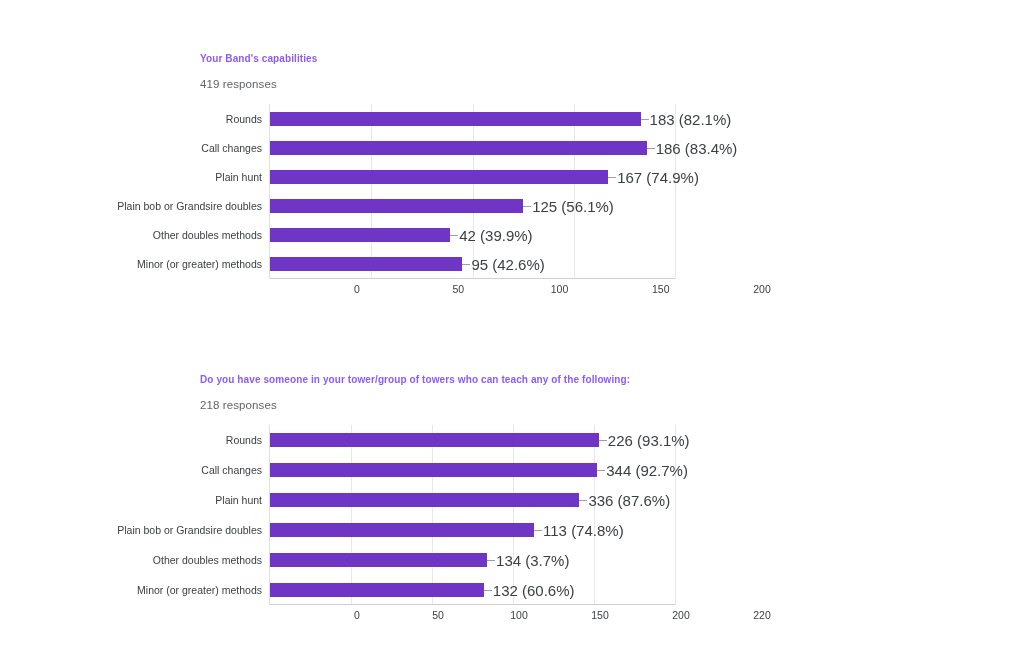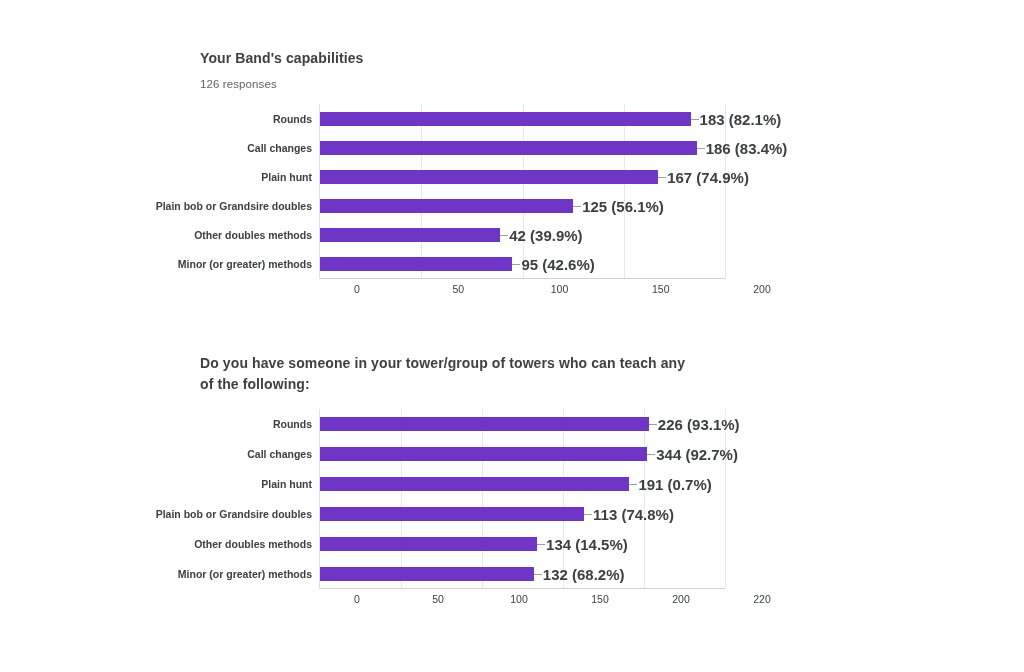--- a/index.html
+++ b/index.html
@@ -14,26 +14,26 @@
     color: #202124;
     position: relative;
     overflow: hidden;
   }
 
   .chart-block {
     position: absolute;
     left: 200px;
   }
   #block-1 { top: 48px; }
-  #block-2 { top: 353px; }
+  #block-2 { top: 369px; }
 
   .chart-title {
-    font-size: 14px;
+    font-size: 10px;
     font-weight: 600;
-    color: #404040;
+    color: #8b5cf6;
     line-height: 21px;
     letter-spacing: 0.1px;
     max-width: 500px;
   }
   .chart-subtitle {
     font-size: 11.5px;
     color: #5f6368;
     margin-top: 9px;
     letter-spacing: 0.1px;
   }
@@ -42,23 +42,22 @@
     position: relative;
     margin-top: 14px;
     width: 600px;
   }
 
   
   .plot {
     position: relative;
     height: 175px;
     width: 405px;
-    margin-left: 119px;
+    margin-left: 69px;
     border-left: 1px solid #e0e0e0;
-    font-weight: bold;
   }
   .plot.tall { height: 180px; }
 
   .gridline {
     position: absolute;
     top: 0;
     bottom: 0;
     width: 1px;
     background: #e8e8e8;
   }
@@ -121,21 +120,21 @@
     transform: translateX(-50%);
     font-size: 10.5px;
     color: #3c4043;
   }
 </style>
 </head>
 <body>
 
 <div class="chart-block" id="block-1">
   <div class="chart-title">Your Band's capabilities</div>
-  <div class="chart-subtitle">126 responses</div>
+  <div class="chart-subtitle">419 responses</div>
 
   <div class="plot-wrap">
     <div class="plot" id="plot-1">
         <div class="gridline" style="left: 101.25px;"></div>
         <div class="gridline" style="left: 202.5px;"></div>
         <div class="gridline" style="left: 303.75px;"></div>
         <div class="gridline" style="left: 405px;"></div>
         <div class="axisline"></div>
         <div class="row" style="top: 7.58333px; width: 405px;">
           <div class="row-label">Rounds</div>
@@ -179,20 +178,21 @@
         <div class="xtick" style="left: 101.25px;">50</div>
         <div class="xtick" style="left: 202.5px;">100</div>
         <div class="xtick" style="left: 303.75px;">150</div>
         <div class="xtick" style="left: 405px;">200</div>
       </div>
   </div>
 </div>
 
 <div class="chart-block" id="block-2">
   <div class="chart-title">Do you have someone in your tower/group of towers who can teach any of the following:</div>
+  <div class="chart-subtitle">218 responses</div>
 
   <div class="plot-wrap">
     <div class="plot tall" id="plot-2">
         <div class="gridline" style="left: 81px;"></div>
         <div class="gridline" style="left: 162px;"></div>
         <div class="gridline" style="left: 243px;"></div>
         <div class="gridline" style="left: 324px;"></div>
         <div class="gridline" style="left: 405px;"></div>
         <div class="axisline"></div>
         <div class="row" style="top: 8px; width: 405px;">
@@ -204,39 +204,39 @@
         <div class="row" style="top: 38px; width: 405px;">
           <div class="row-label">Call changes</div>
           <div class="bar" style="width: 327.24px; background: rgb(111, 53, 196);"></div>
           <div class="leader" style="left: 327.24px;"></div>
           <div class="value-label" style="left: 336.24px;">344 (92.7%)</div>
         </div>
         <div class="row" style="top: 68px; width: 405px;">
           <div class="row-label">Plain hunt</div>
           <div class="bar" style="width: 309.42px; background: rgb(111, 53, 196);"></div>
           <div class="leader" style="left: 309.42px;"></div>
-          <div class="value-label" style="left: 318.42px;">191 (0.7%)</div>
+          <div class="value-label" style="left: 318.42px;">336 (87.6%)</div>
         </div>
         <div class="row" style="top: 98px; width: 405px;">
           <div class="row-label">Plain bob or Grandsire doubles</div>
           <div class="bar" style="width: 264.06px; background: rgb(111, 53, 196);"></div>
           <div class="leader" style="left: 264.06px;"></div>
           <div class="value-label" style="left: 273.06px;">113 (74.8%)</div>
         </div>
         <div class="row" style="top: 128px; width: 405px;">
           <div class="row-label">Other doubles methods</div>
           <div class="bar" style="width: 217.08px; background: rgb(111, 53, 196);"></div>
           <div class="leader" style="left: 217.08px;"></div>
-          <div class="value-label" style="left: 226.08px;">134 (14.5%)</div>
+          <div class="value-label" style="left: 226.08px;">134 (3.7%)</div>
         </div>
         <div class="row" style="top: 158px; width: 405px;">
           <div class="row-label">Minor (or greater) methods</div>
           <div class="bar" style="width: 213.84px; background: rgb(111, 53, 196);"></div>
           <div class="leader" style="left: 213.84px;"></div>
-          <div class="value-label" style="left: 222.84px;">132 (68.2%)</div>
+          <div class="value-label" style="left: 222.84px;">132 (60.6%)</div>
         </div>
       </div>
     <div class="xticks" id="xticks-2">
         <div class="xtick" style="left: 0px;">0</div>
         <div class="xtick" style="left: 81px;">50</div>
         <div class="xtick" style="left: 162px;">100</div>
         <div class="xtick" style="left: 243px;">150</div>
         <div class="xtick" style="left: 324px;">200</div>
         <div class="xtick" style="left: 405px;">220</div>
       </div>

